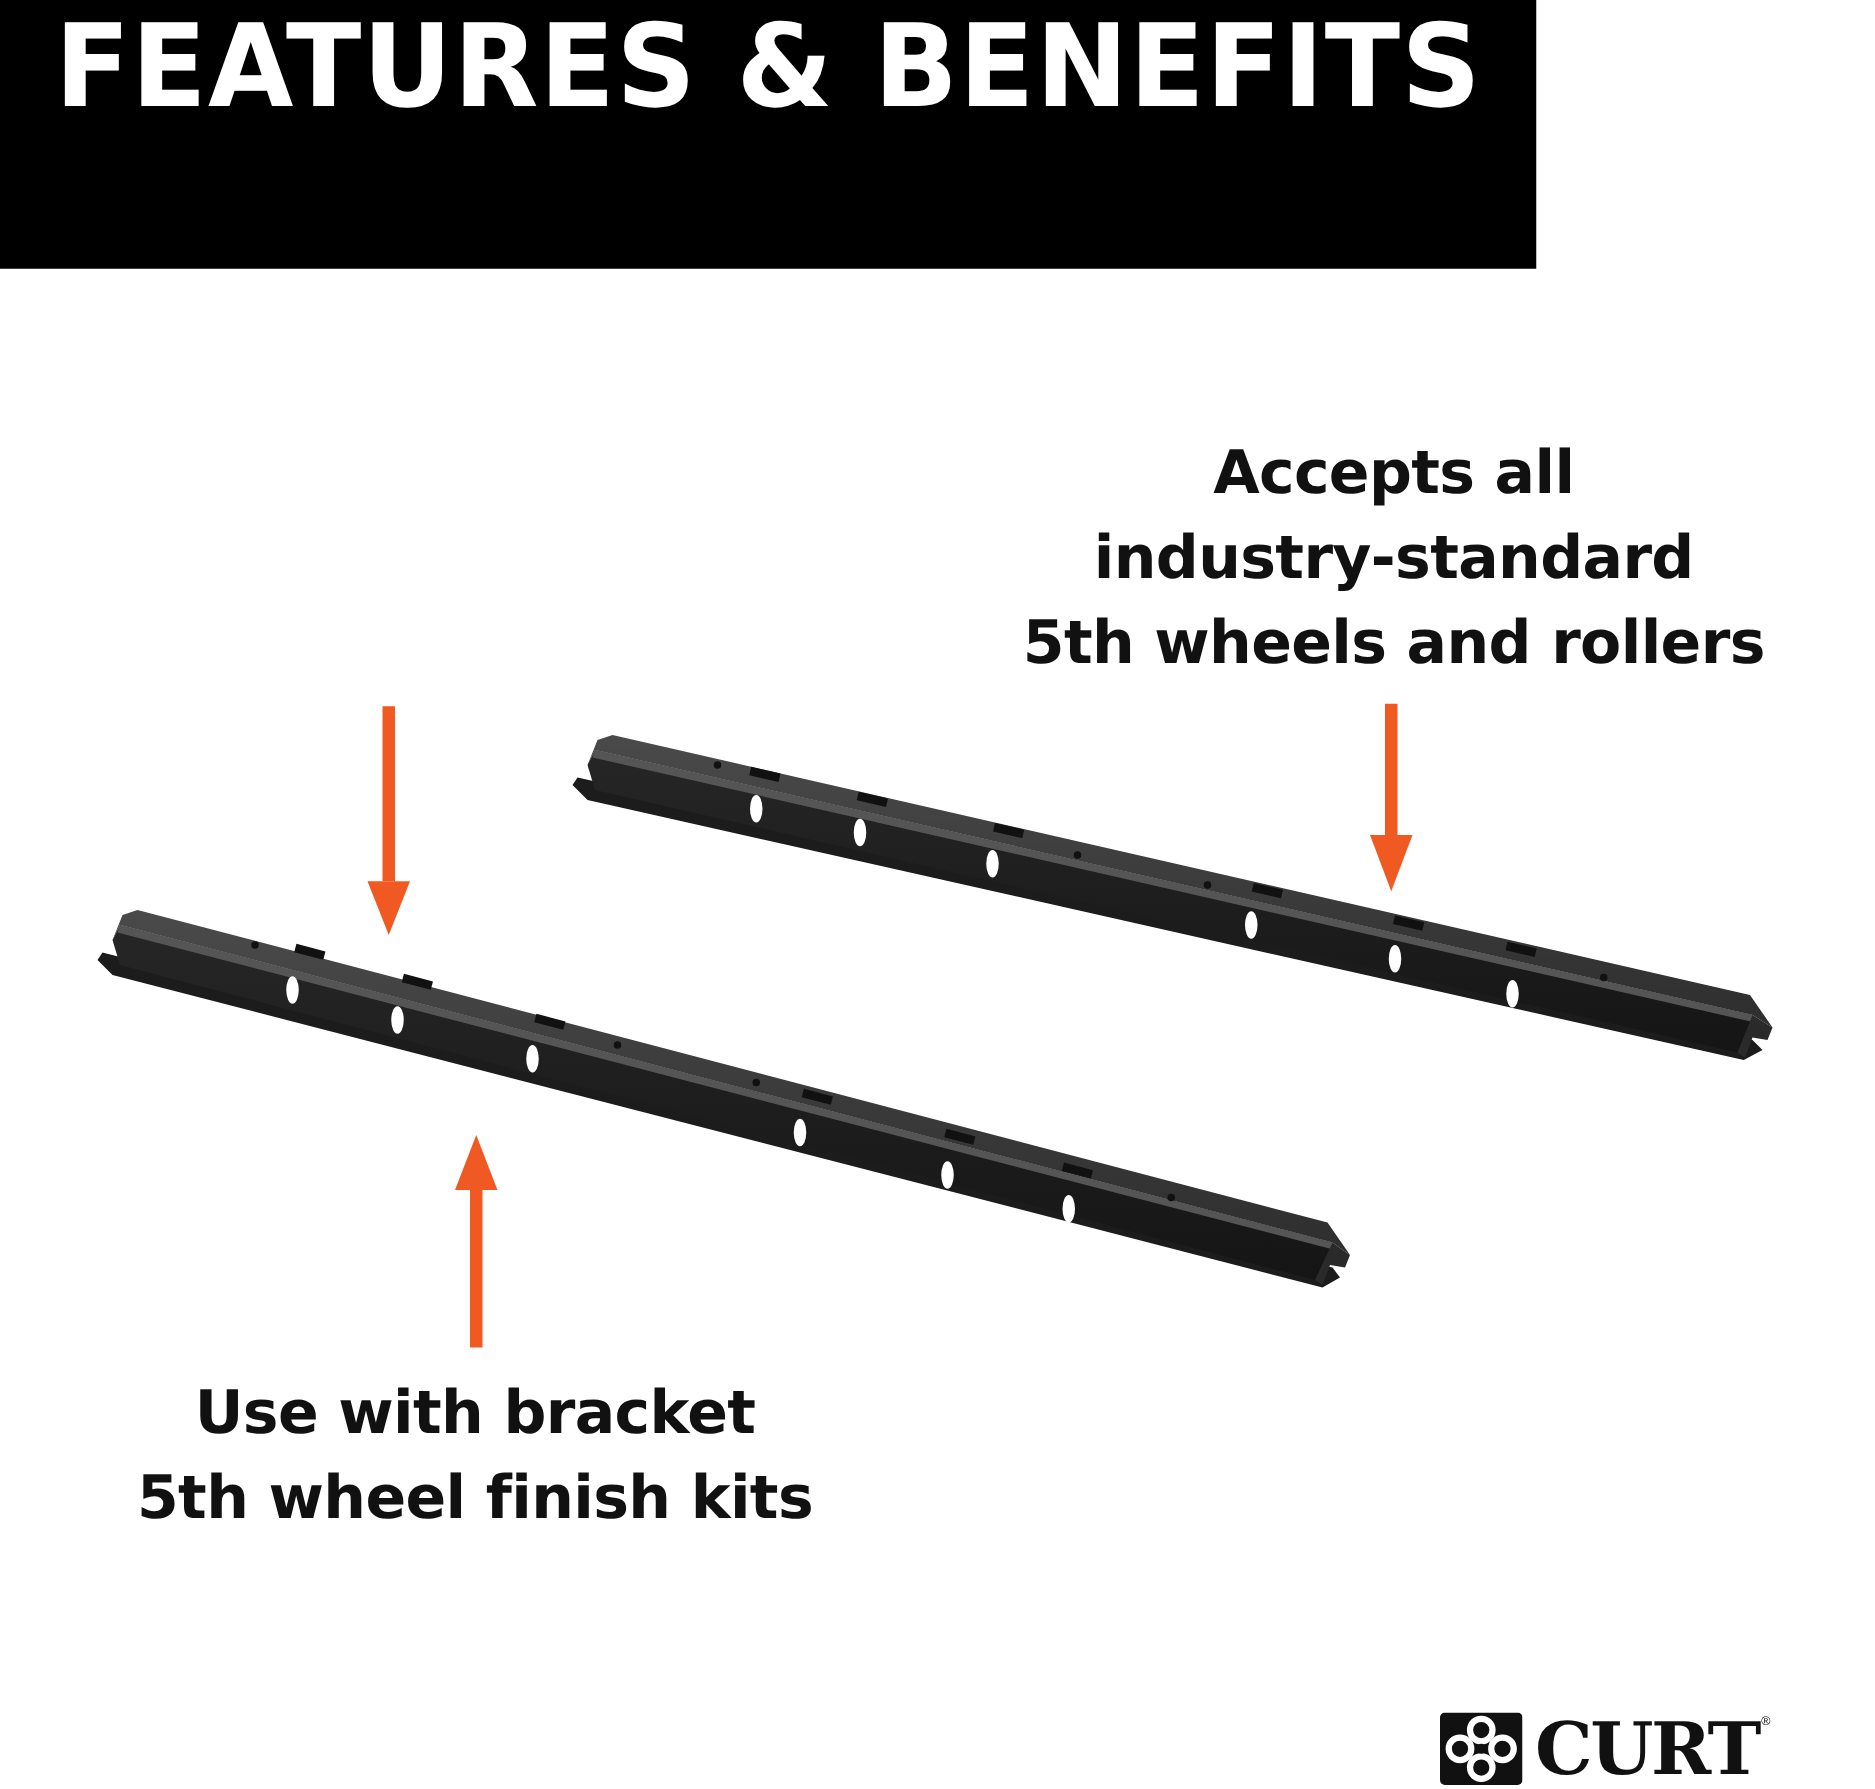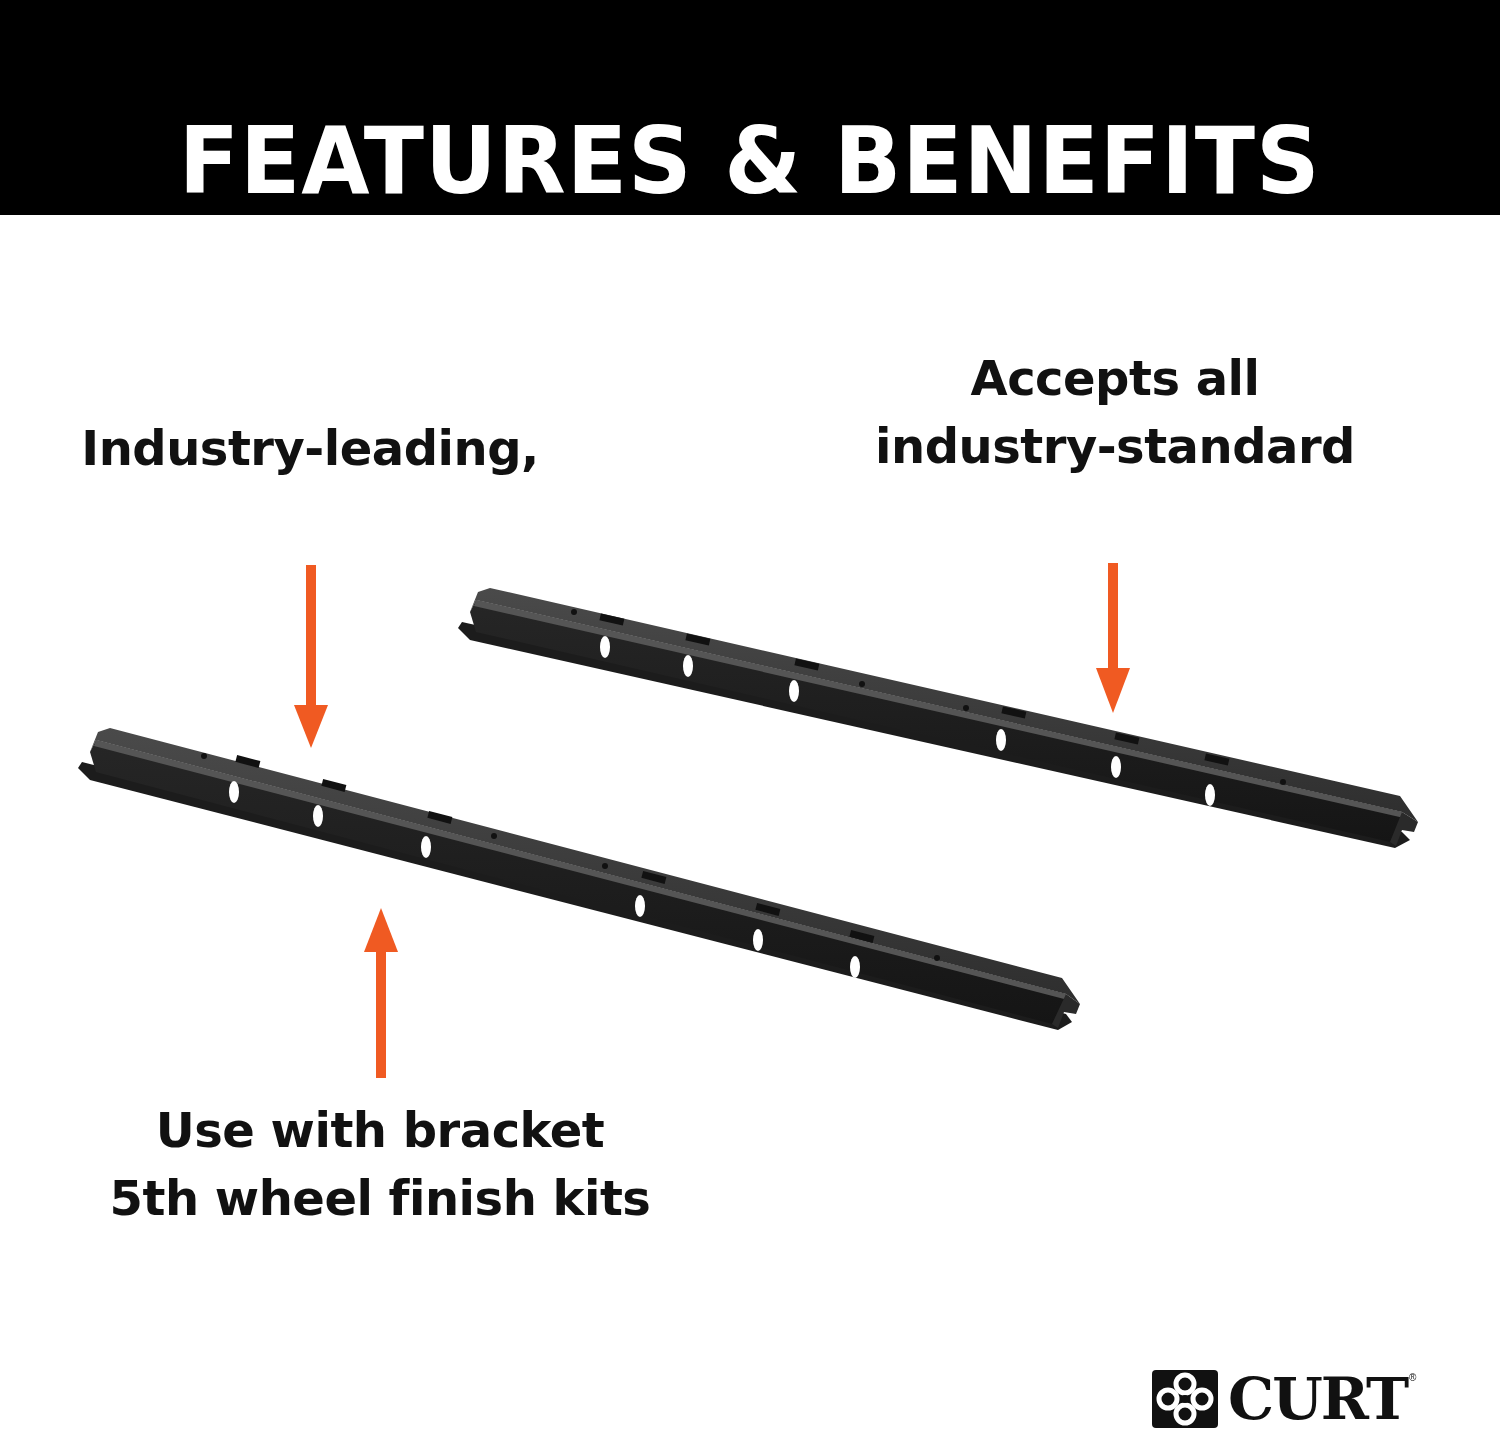--- a/index.html
+++ b/index.html
@@ -1,42 +1,42 @@
 <!DOCTYPE html>
 <html><head>
 <meta charset="utf-8">
 <style>
   html, body { margin:0; padding:0; background:#ffffff; }
   body { width:1500px; height:1431px; position:relative; overflow:hidden; font-family:"DejaVu Sans","Liberation Sans",sans-serif; }
-  .header { position:absolute; left:0; top:0; width:1500px; height:215px; background:#000000; display:flex; align-items:flex-end; justify-content:center; }
+  .header { position:absolute; left:0; top:0; width:1229px; height:215px; background:#000000; display:flex; align-items:flex-start; justify-content:center; }
   .header h1 { margin:0; color:#ffffff; font-family:"DejaVu Sans","Liberation Sans",sans-serif; font-weight:bold; font-size:92px; letter-spacing:1px; transform:scaleX(0.96); }
   .callout { position:absolute; color:#111111; font-family:"DejaVu Sans","Liberation Sans",sans-serif; font-weight:bold; text-align:center; font-size:48px; line-height:68px; letter-spacing:-0.5px; }
   .callout span { display:block; white-space:nowrap; }
   #callout-left { left:40px; top:414px; width:540px; }
   #callout-right { left:780px; top:344px; width:670px; }
   #callout-bottom { left:50px; top:1096px; width:660px; }
   svg.art { position:absolute; left:0; top:0; }
   .logo { position:absolute; left:1152px; top:1370px; height:58px; display:flex; align-items:center;justify-content:flex-end; }
   .logo-text { font-family:"DejaVu Serif","Liberation Serif",serif; font-weight:bold; font-size:58px; line-height:58px; color:#111; letter-spacing:-2px; margin-left:10px; }
   .reg { font-size:10px; color:#111; align-self:flex-start; margin-left:2px; margin-top:2px; font-family:"Liberation Sans",sans-serif; }
 </style>
 </head>
 <body>
 
 <div class="header">
   <h1>FEATURES &amp; BENEFITS</h1>
 </div>
 
 <div class="callout" id="callout-left">
-  <span>Industry-leading,</span>
 </div>
 
 <div class="callout" id="callout-right">
   <span>Accepts all</span>
   <span>industry-standard</span>
+  <span>5th wheels and rollers</span>
 </div>
 
 <div class="callout" id="callout-bottom">
   <span>Use with bracket</span>
   <span>5th wheel finish kits</span>
 </div>
 
 <svg class="art" width="1500" height="1431" viewBox="0 0 1500 1431">
   <defs>
     <linearGradient id="topface" x1="0" y1="0" x2="0" y2="1">

